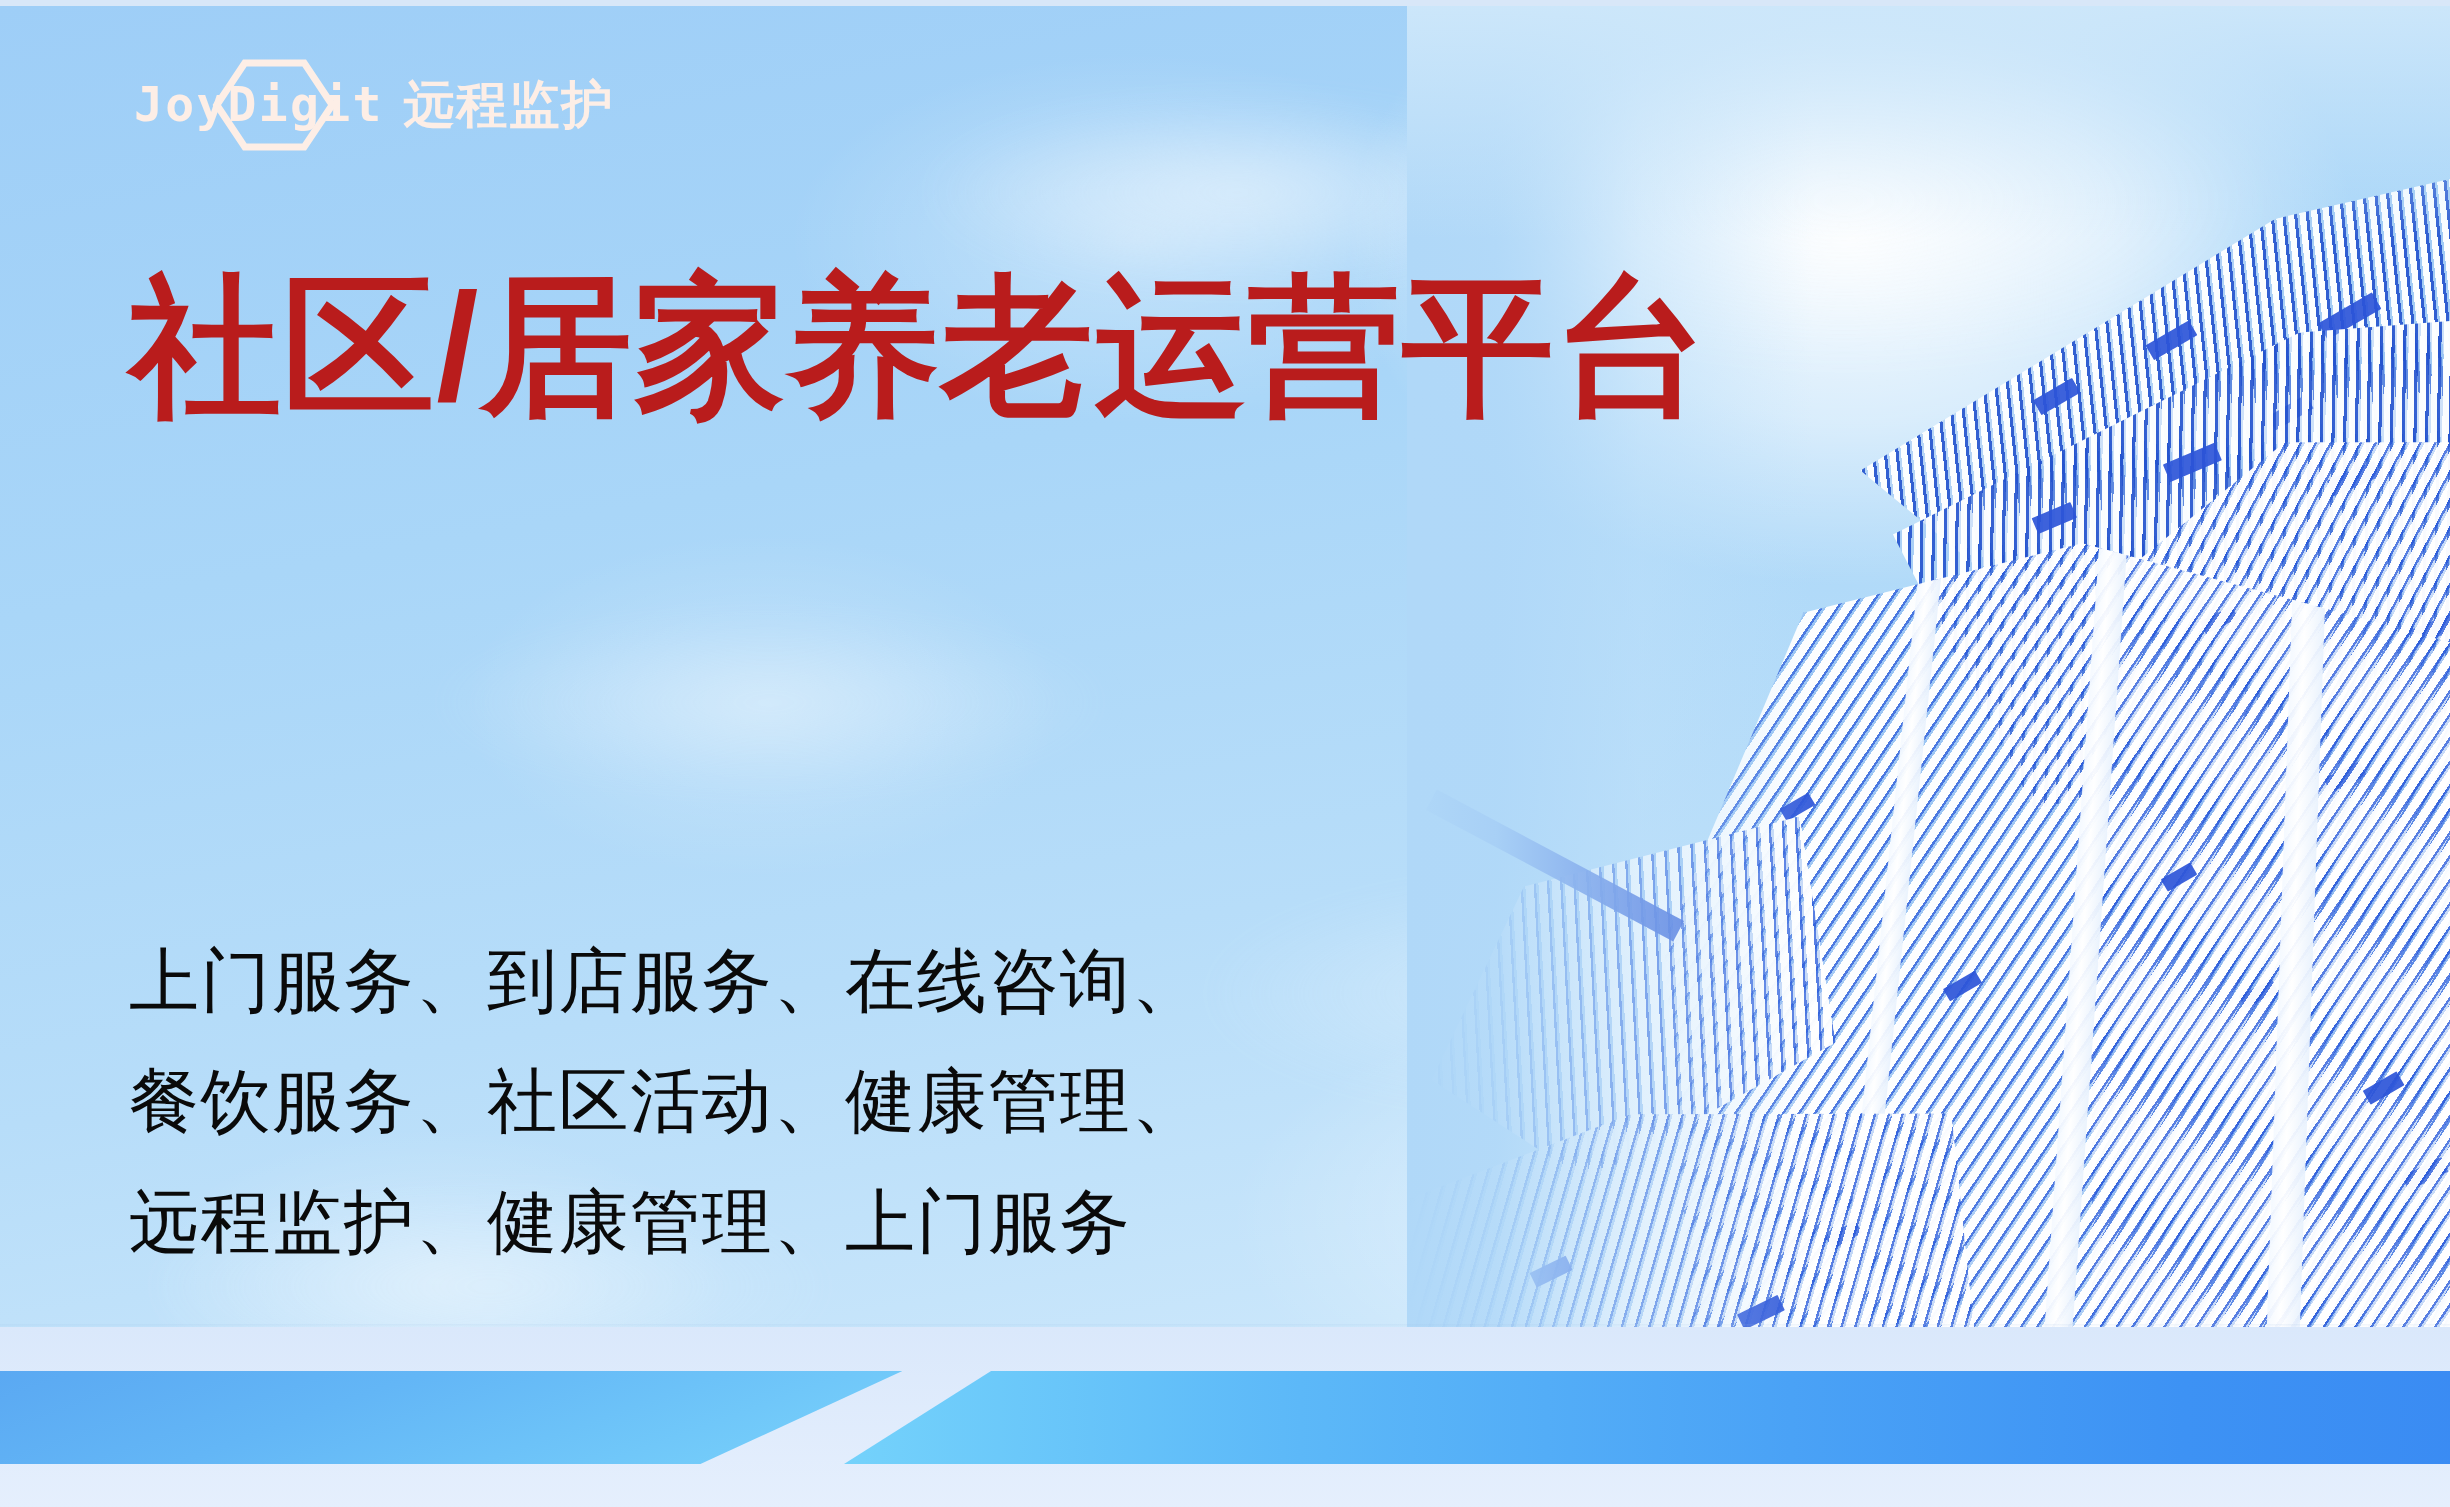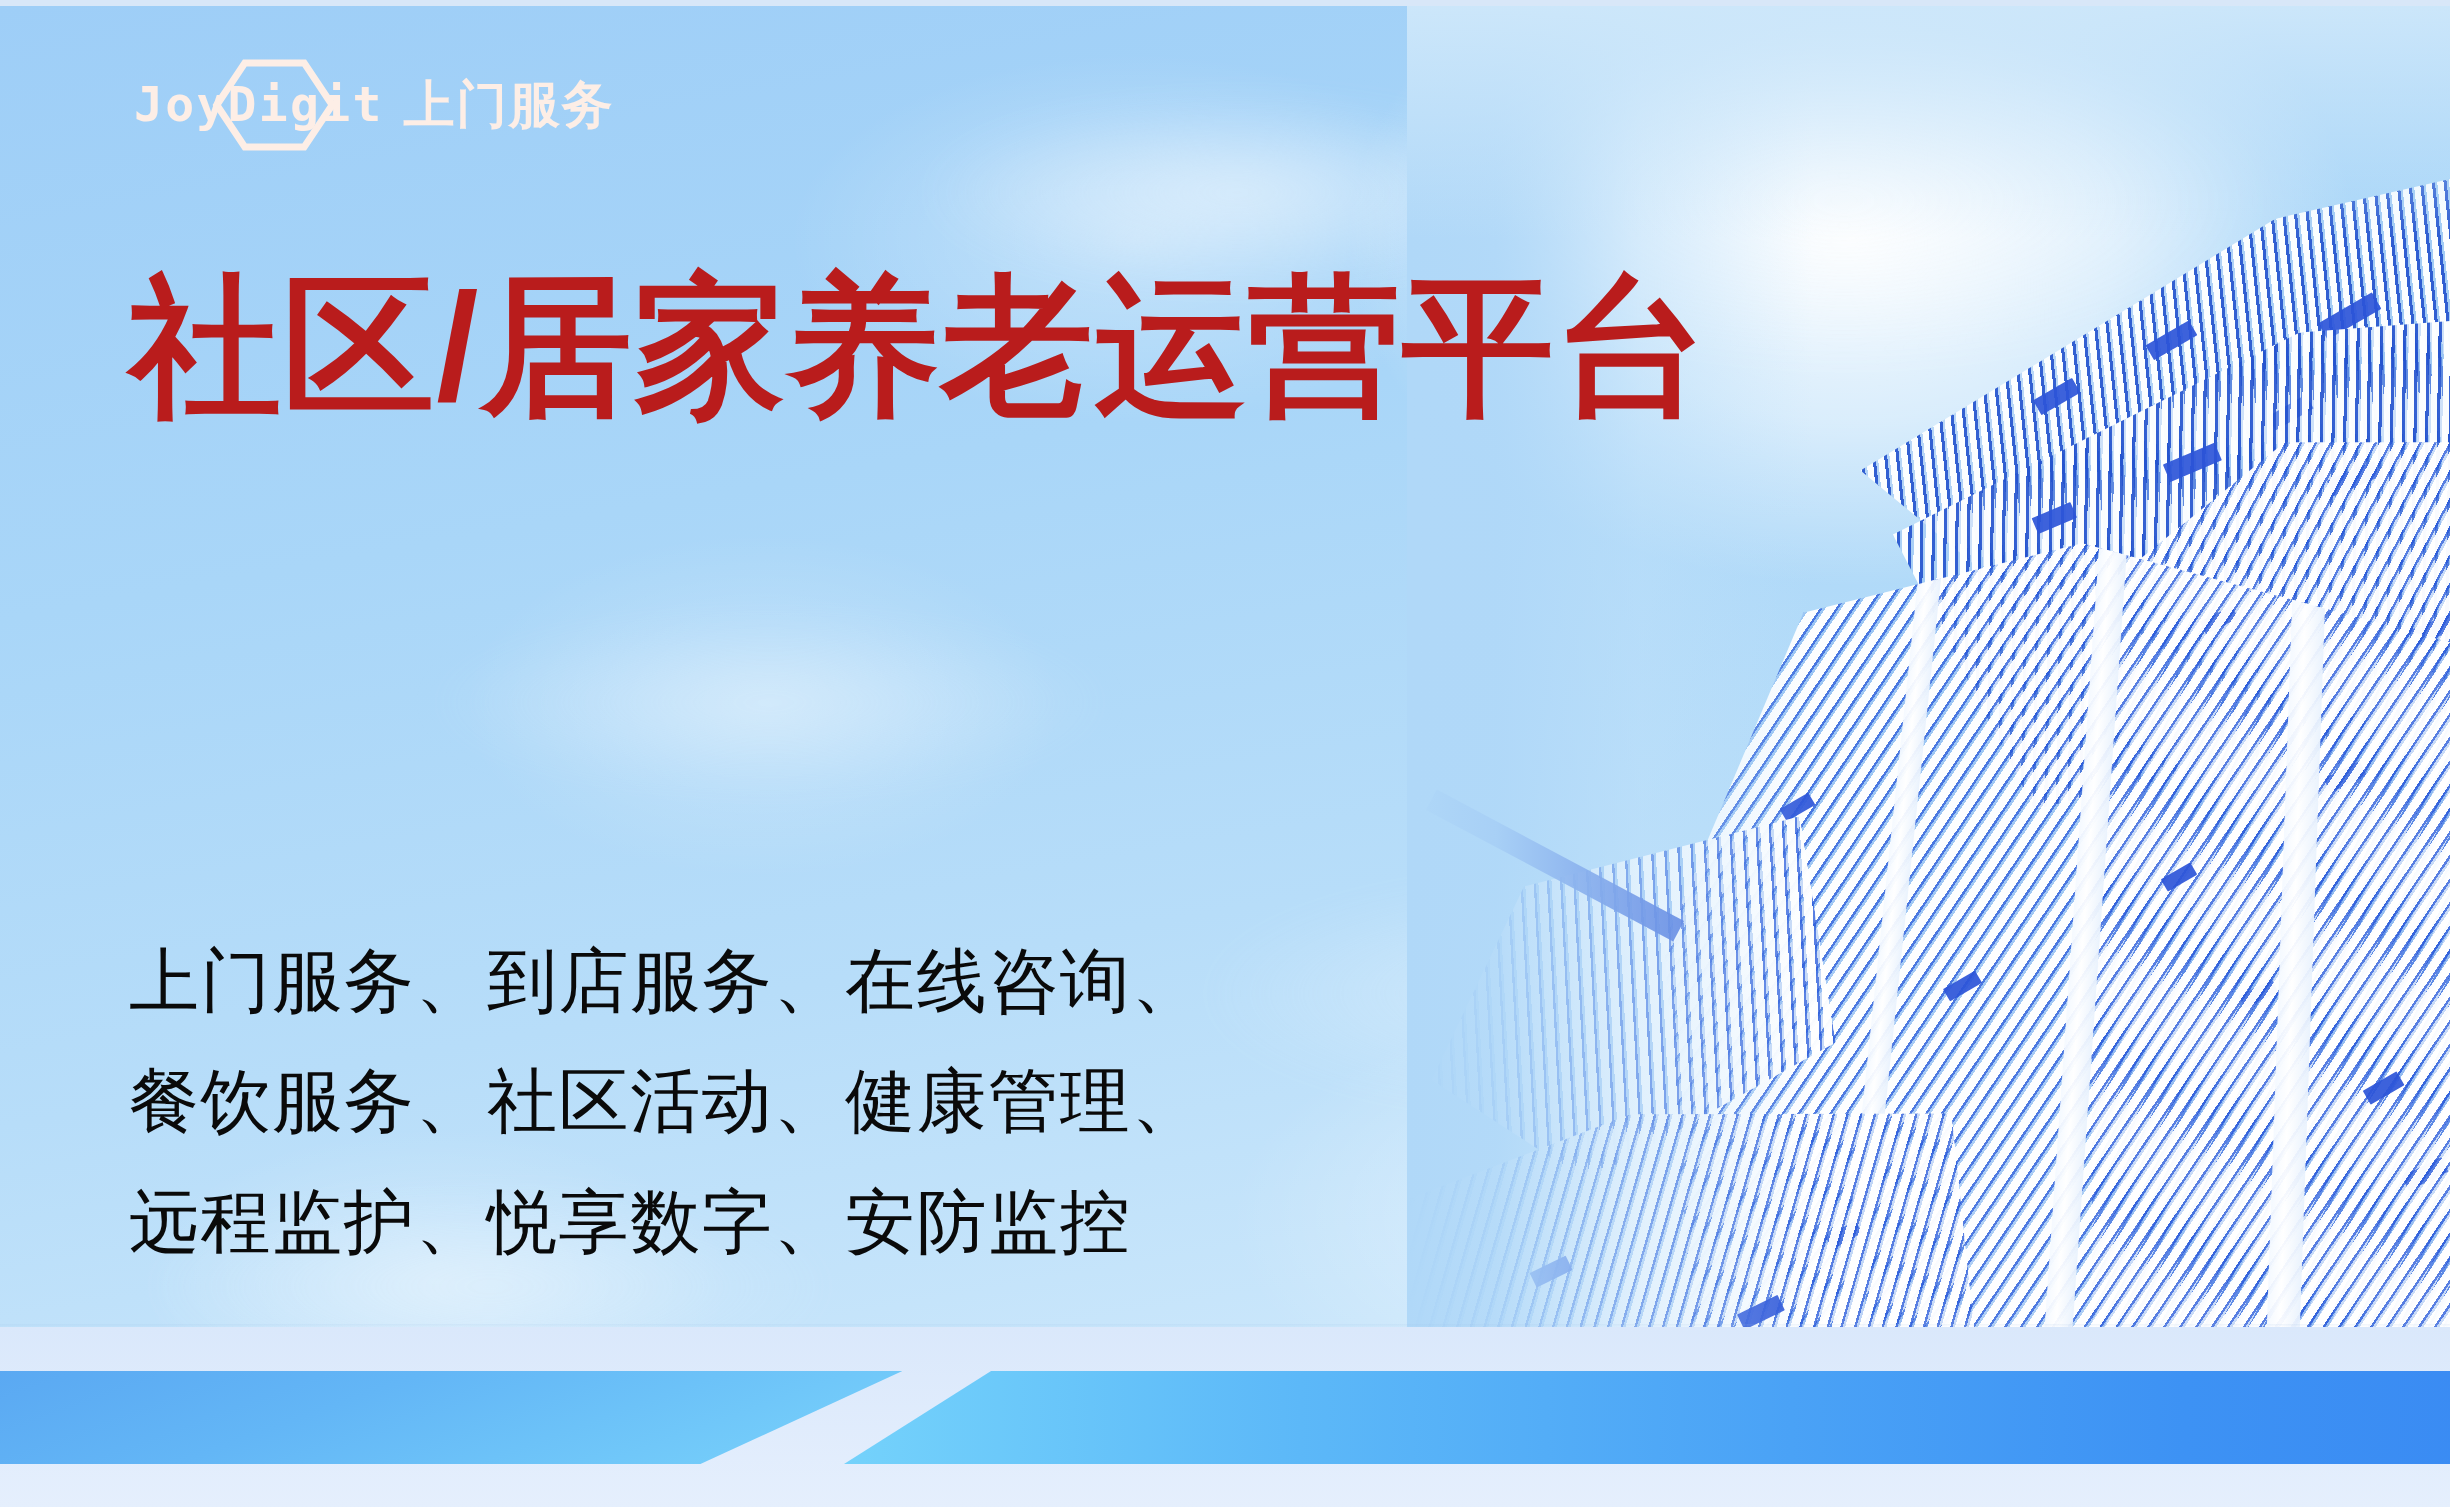--- a/index.html
+++ b/index.html
@@ -302,30 +302,30 @@
     <div class="photo-feather-top"></div>
   </div>
 
   <div class="logo">
     <div class="logo-hex">
       <svg viewBox="0 0 168 128" fill="none" xmlns="http://www.w3.org/2000/svg">
         <path d="M46 10 L122 10 L158 64 L122 118 L46 118 L10 64 Z" stroke="#fdeee6" stroke-width="9" stroke-linejoin="miter" fill="none"></path>
       </svg>
     </div>
     <div class="logo-en">JoyDigit</div>
-    <div class="logo-cn">上门服务</div>
+    <div class="logo-cn">远程监护</div>
   </div>
 
   <h1 class="headline">社区/居家养老运营平台</h1>
 
 
   <div class="scenarios">
     <div class="line">上门服务、到店服务、在线咨询、</div>
     <div class="line">餐饮服务、社区活动、健康管理、</div>
-    <div class="line">远程监护、悦享数字、安防监控</div>
+    <div class="line">远程监护、健康管理、上门服务</div>
   </div>
 
   <div class="band-top-shadow"></div>
   <div class="bottom-band">
     <div class="band-base"></div>
     <div class="para para-left"></div>
     <div class="para para-right"></div>
   </div>
 
 </div>

